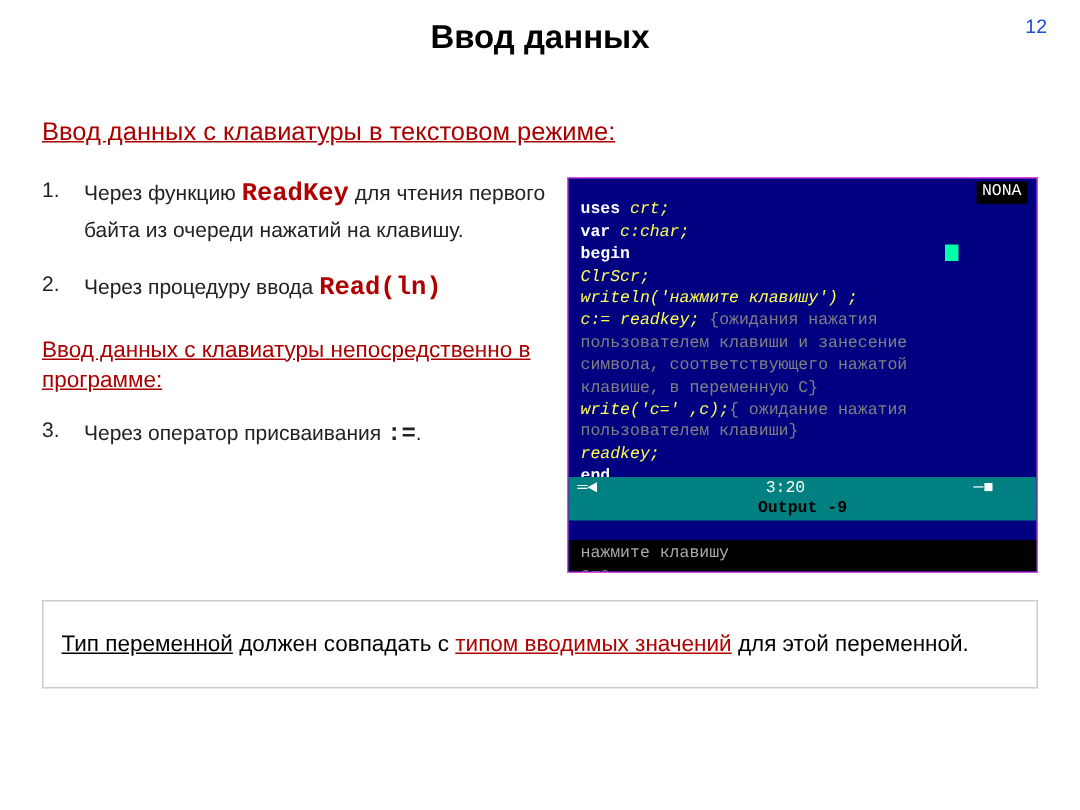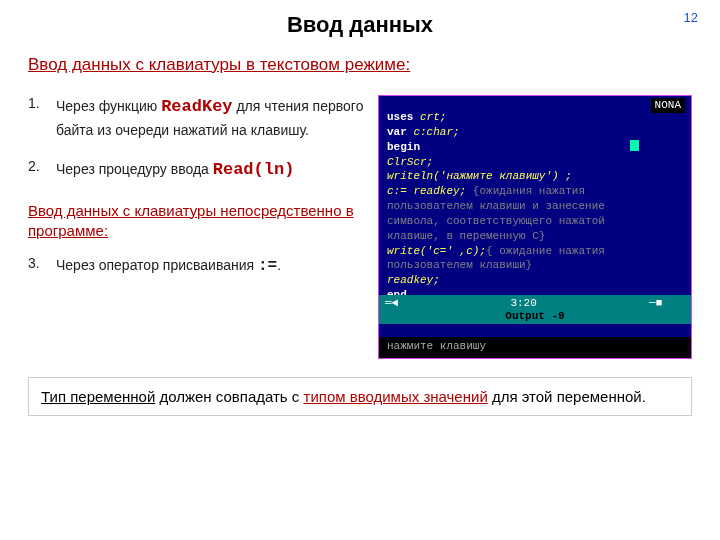--- a/index.html
+++ b/index.html
@@ -22,21 +22,21 @@
     top: 10px;
     right: 22px;
     font-size: 13px;
     color: #1d4ed8;
   }
   .title {
     text-align: center;
     font-size: 22px;
     font-weight: bold;
     color: #000;
-    margin-bottom: 17px;
+    margin-bottom: 40px;
   }
   .subtitle1 {
     color: #aa0000;
     font-size: 17px;
     text-decoration: underline;
     margin-bottom: 20px;
   }
   .content-row {
     display: flex;
     gap: 10px;
@@ -142,21 +142,21 @@
     font-size: 11px;
     padding: 2px 8px 4px 8px;
     white-space: pre;
     line-height: 1.35;
     height: 21px;
   }
   
   .bottom-note {
     margin-top: 4px;
     border: 1px solid #ccc;
-    padding: 8px 12px;
+    padding: 18px 12px;
     font-size: 15px;
     line-height: 1.4;
   }
   .underline-black {
     text-decoration: underline;
   }
   .red { color: #b00000; }
 </style>
 </head>
 <body>

